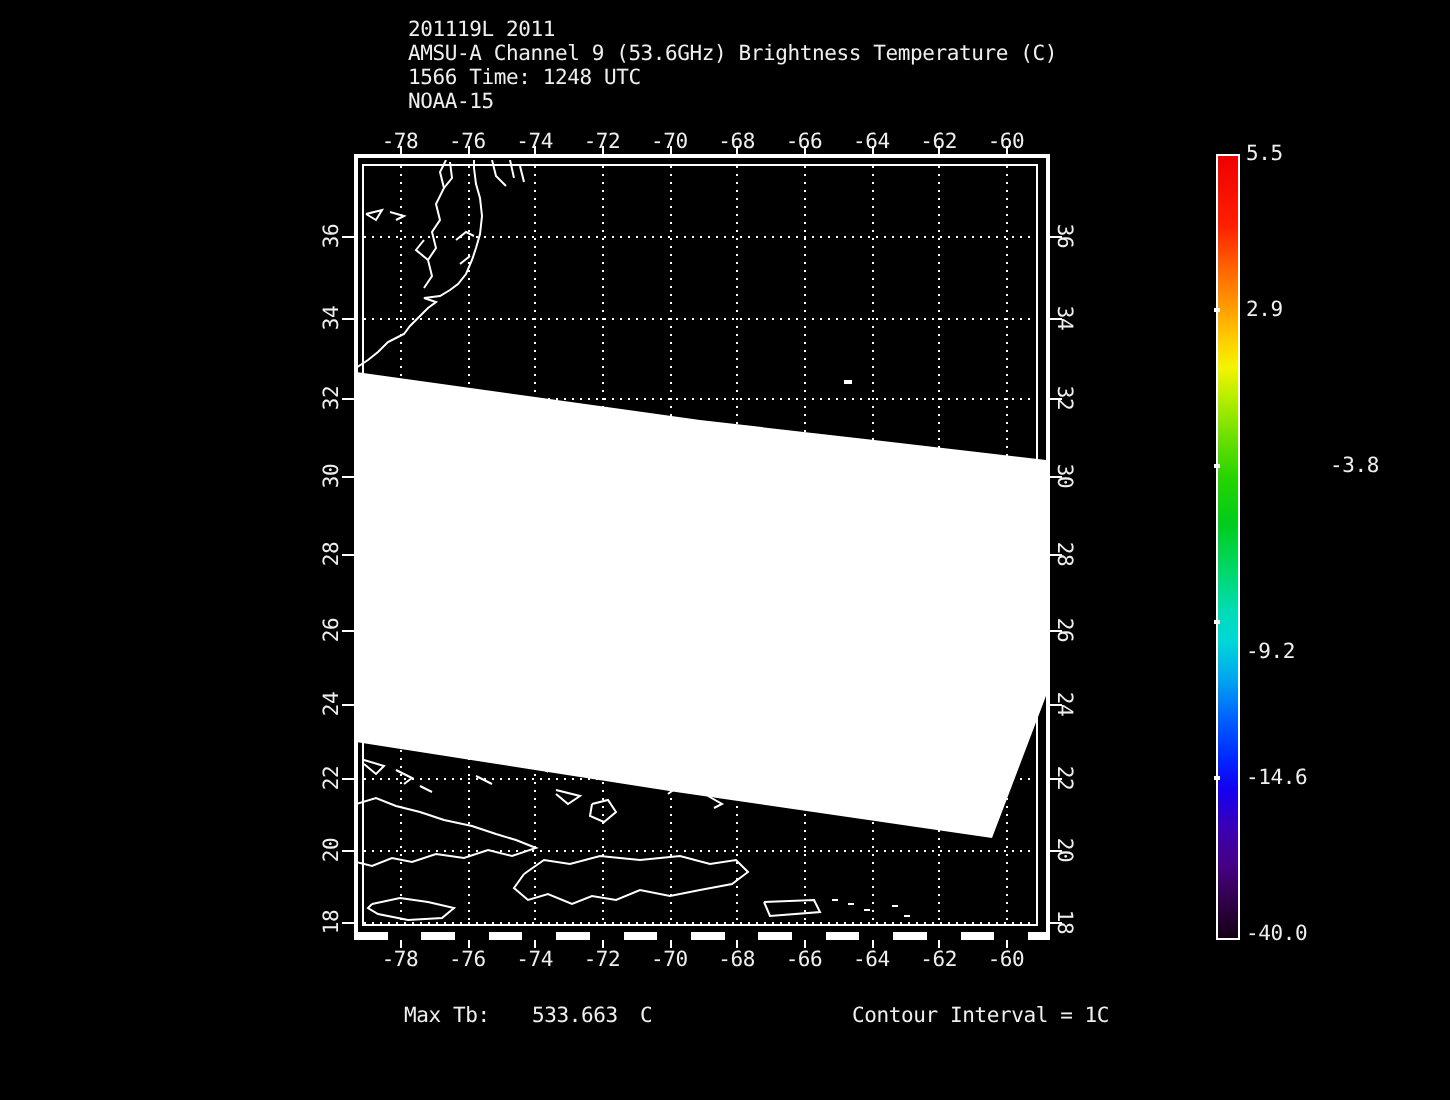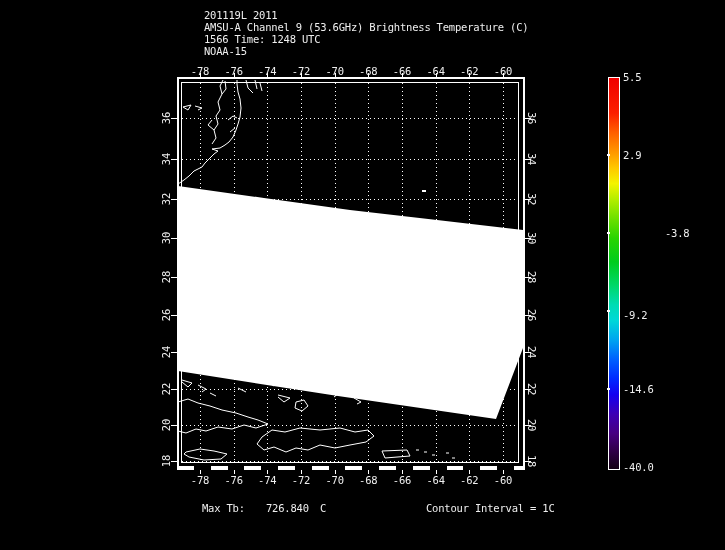--- a/index.html
+++ b/index.html
@@ -186,27 +186,27 @@
 
   <div id="colorbar-frame">
     <div id="colorbar-gradient"></div>
   </div>
   <div id="colorbar-labels-layer">
       <div class="lbl" style="left:623px;top:71px;">5.5</div>
       <div class="lbl" style="left:623px;top:149px;">2.9</div>
       <div class="cbtick" style="left:607px;top:154px;"></div>
       <div class="lbl" style="left:623px;top:227px;margin-left:42px;">-3.8</div>
       <div class="cbtick" style="left:607px;top:232px;"></div>
-      <div class="lbl" style="left:623px;top:309px;">-9.2</div>
+      <div class="lbl" style="left:623px;top:320px;">-9.2</div>
       <div class="cbtick" style="left:607px;top:310px;"></div>
       <div class="lbl" style="left:623px;top:383px;">-14.6</div>
       <div class="cbtick" style="left:607px;top:388px;"></div>
       <div class="lbl" style="left:623px;top:461px;">-40.0</div>
     </div>
 
   <div>
     <div class="lbl" style="left:202px;top:502px;">Max Tb:</div>
-    <div class="lbl" style="left:266px;top:502px;">726.840</div>
+    <div class="lbl" style="left:266px;top:502px;">533.663</div>
     <div class="lbl" style="left:320px;top:502px;">C</div>
     <div class="lbl" style="left:426px;top:502px;">Contour Interval = 1C</div>
   </div>
 
 </div>
 
 </body></html>

